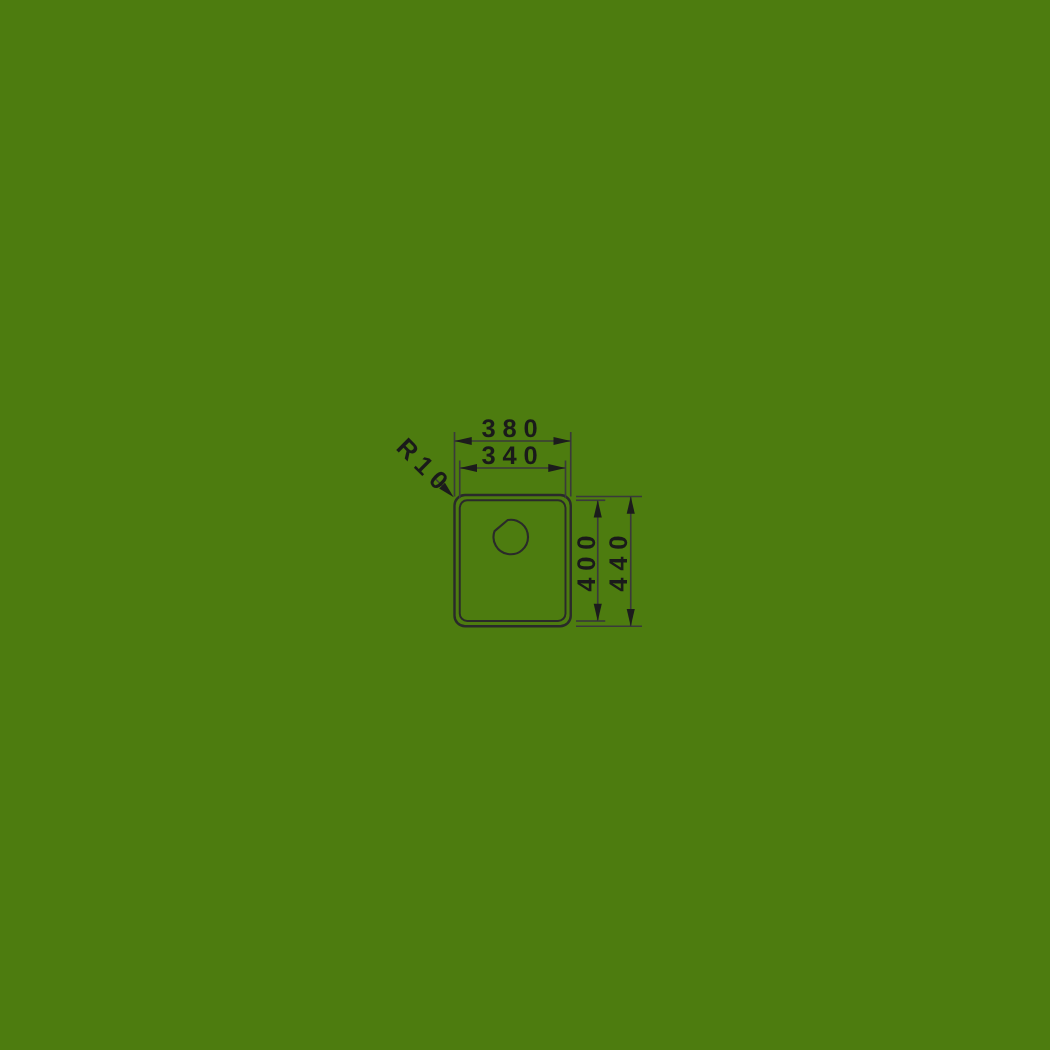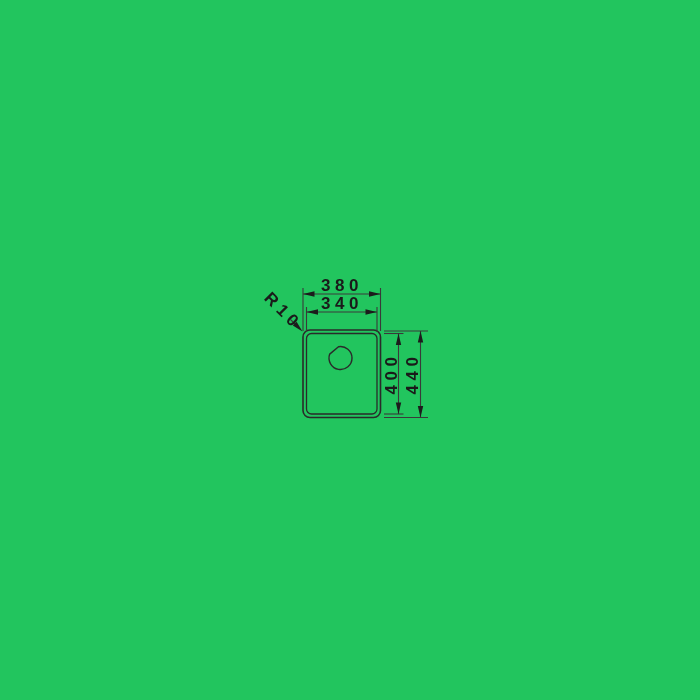--- a/index.html
+++ b/index.html
@@ -7,21 +7,21 @@
     padding: 0;
     width: 700px;
     height: 700px;
     background: #ffffff;
     overflow: hidden;
   }
   .stage {
     position: relative;
     width: 700px;
     height: 700px;
-    background: #22c55e;
+    background: #4d7c0f;
   }
   svg.drawing {
     position: absolute;
     left: 0;
     top: 0;
     filter: blur(0.3px);
   }
   .outline {
     fill: none;
     stroke: #2a2a2a;

